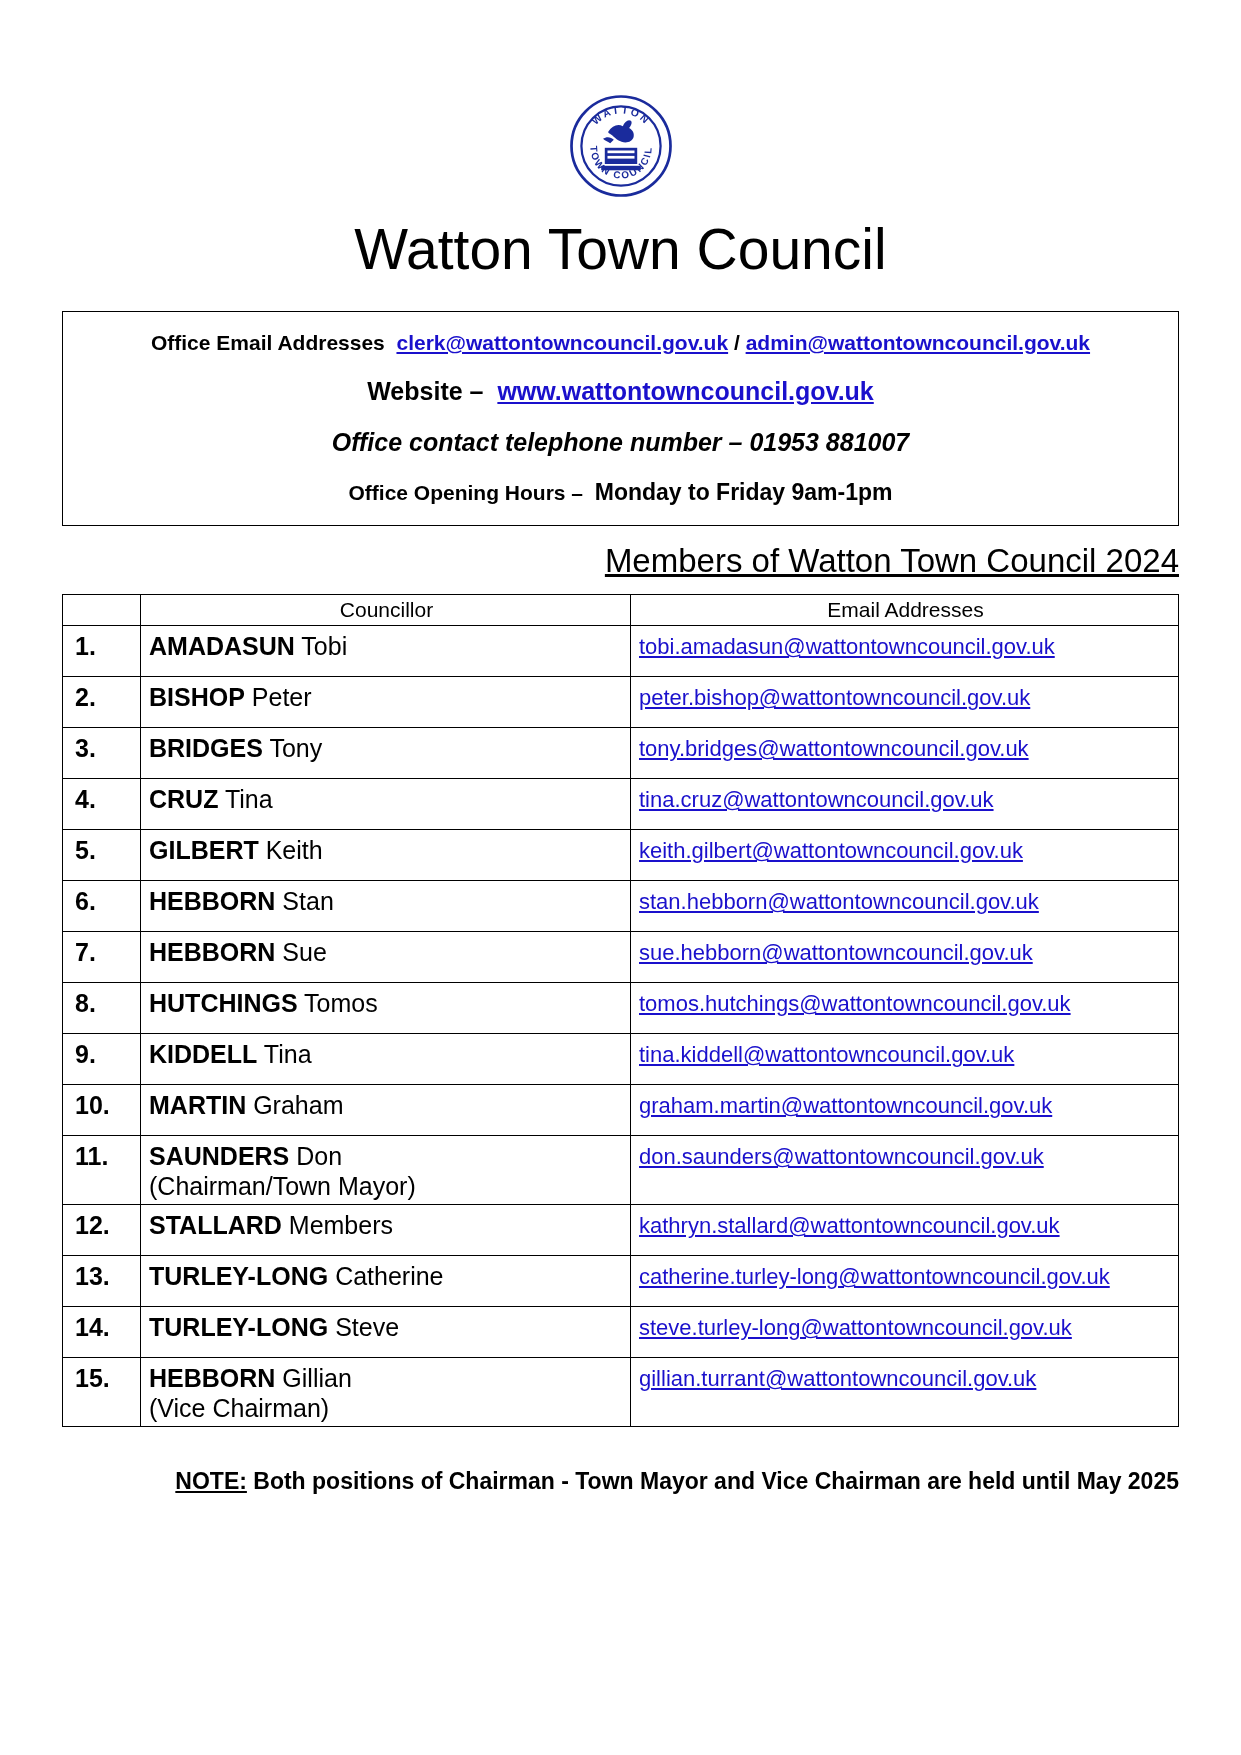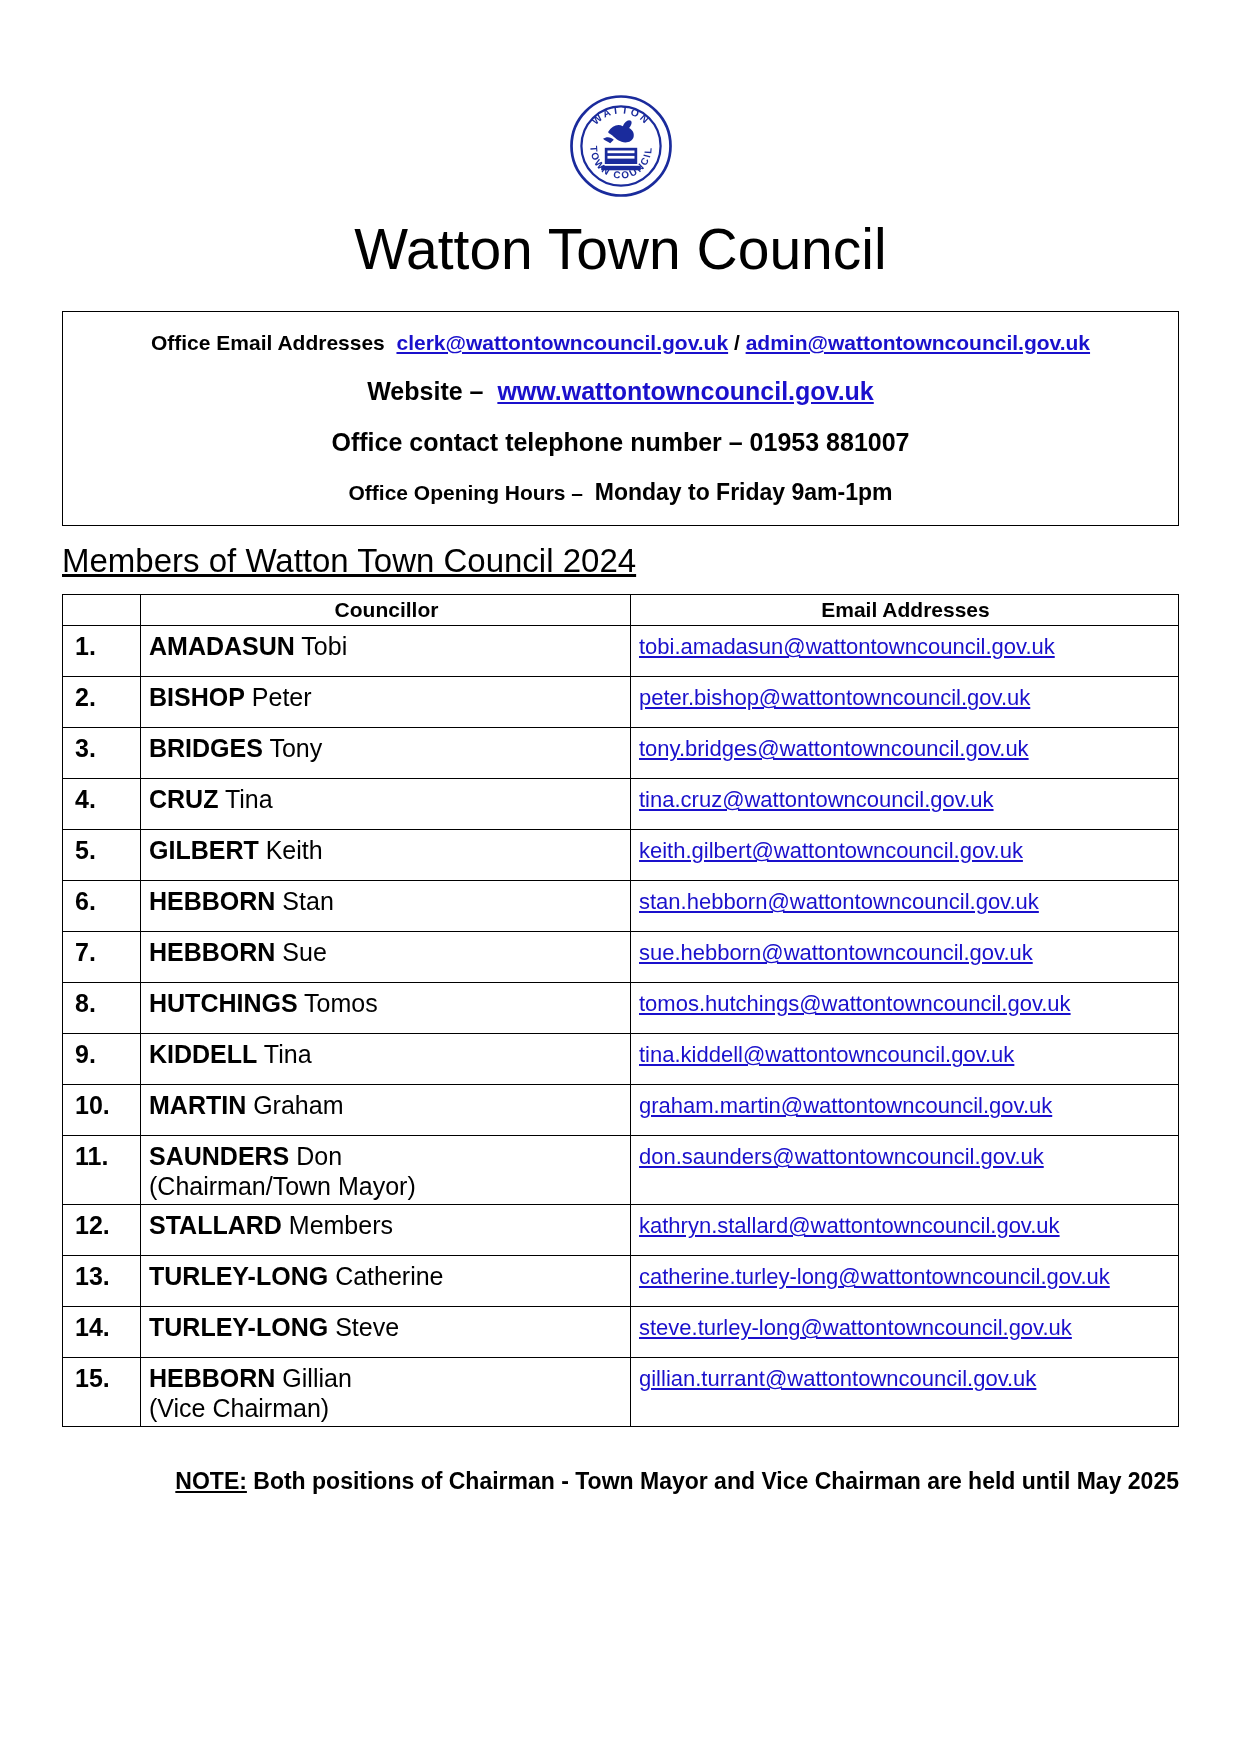--- a/index.html
+++ b/index.html
@@ -50,32 +50,32 @@
     padding: 18px 10px 14px 10px;
   }
   .contact-line {
     text-align: center;
     margin: 0 0 20px 0;
     line-height: 1.25;
   }
   .contact-line:last-child { margin-bottom: 4px; }
   .cl1 { font-size: 21px; font-weight: bold; }
   .cl2 { font-size: 25px; font-weight: bold; }
-  .cl3 { font-size: 25px; font-weight: bold; }
+  .cl3 { font-size: 25px; font-weight: bold; font-style: italic; }
   .cl4 { font-size: 21px; font-weight: bold; }
   .cl4 .big { font-size: 23px; }
   .link {
     color: #1a10cc;
     text-decoration: underline;
   }
   .sep { font-weight: bold; }
 
   
   .section-heading {
-    text-align: left;
+    text-align: right;
     font-size: 33px;
     font-weight: 400;
     text-decoration: underline;
     margin: 16px 0 14px 0;
   }
 
   
   table.members {
     border-collapse: collapse;
     width: 100%;
@@ -86,21 +86,21 @@
     vertical-align: top;
     padding: 3px 6px 3px 8px;
   }
   col.c-num { width: 78px; }
   col.c-name { width: 490px; }
   col.c-mail { width: auto; }
 
   thead th {
     text-align: center;
     font-size: 21px;
-    font-weight: bold;
+    font-weight: normal;
     padding: 4px 6px 5px 6px;
   }
   thead th.blank { border-right: 1px solid #000; }
 
   tbody td.num {
     font-size: 25px;
     font-weight: bold;
     text-align: left;
     padding-left: 12px;
     padding-top: 6px;

